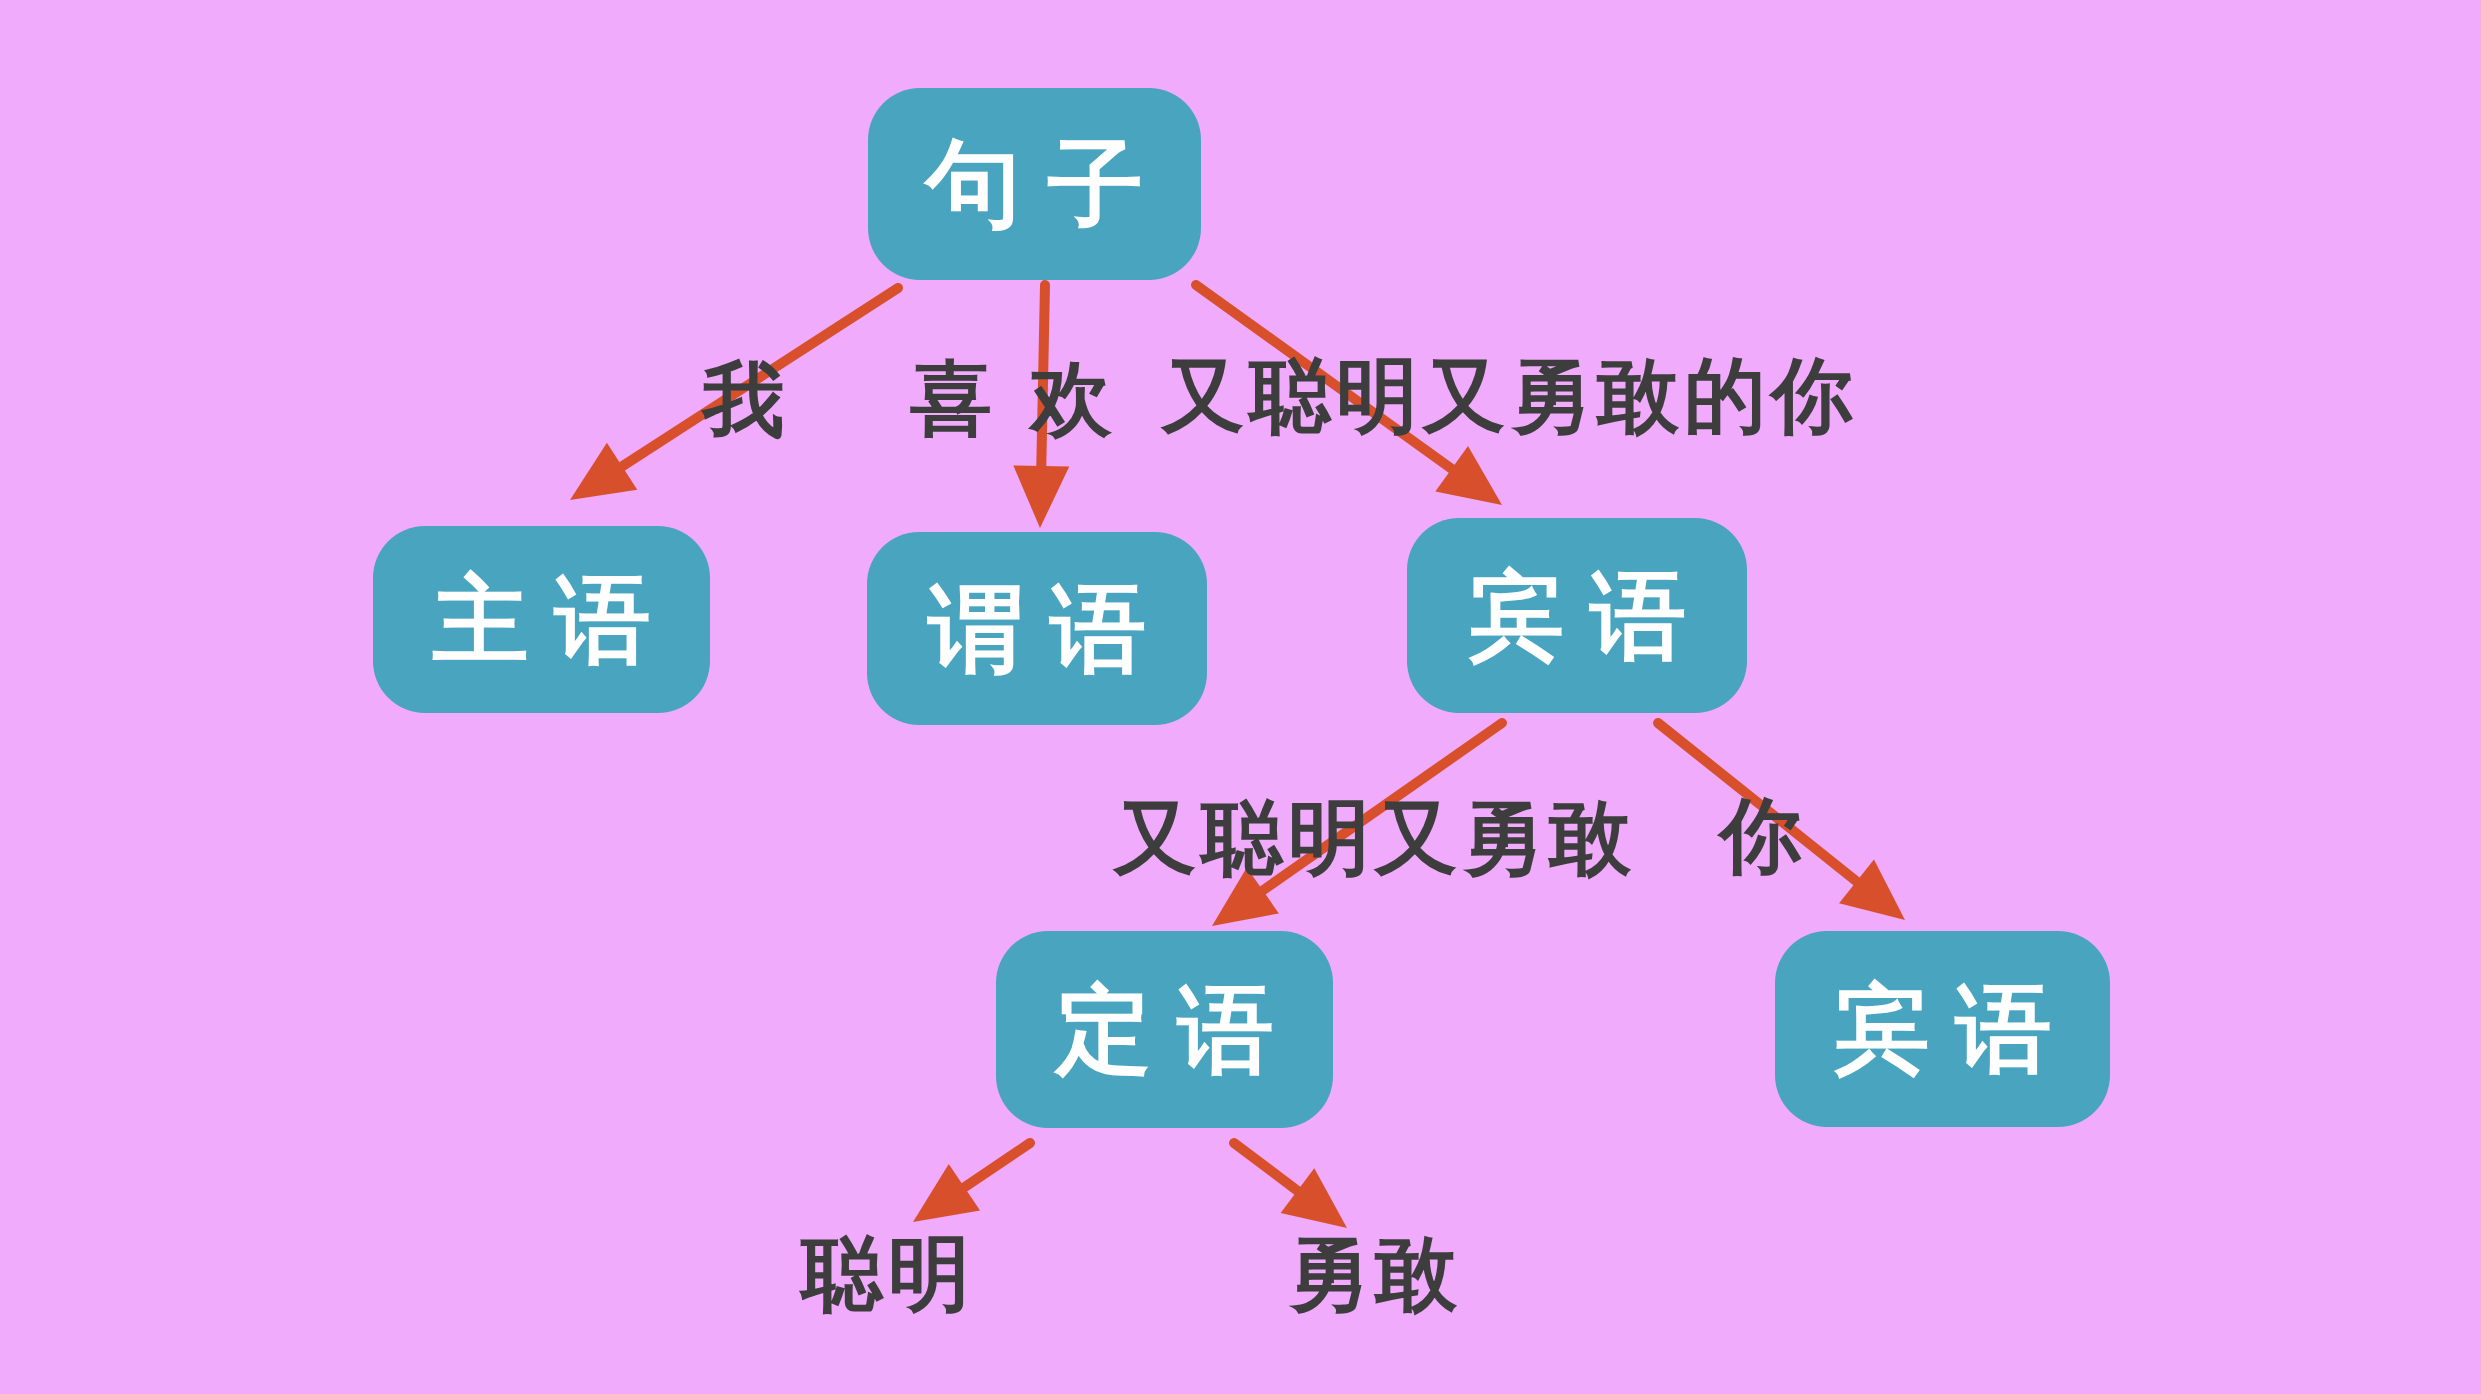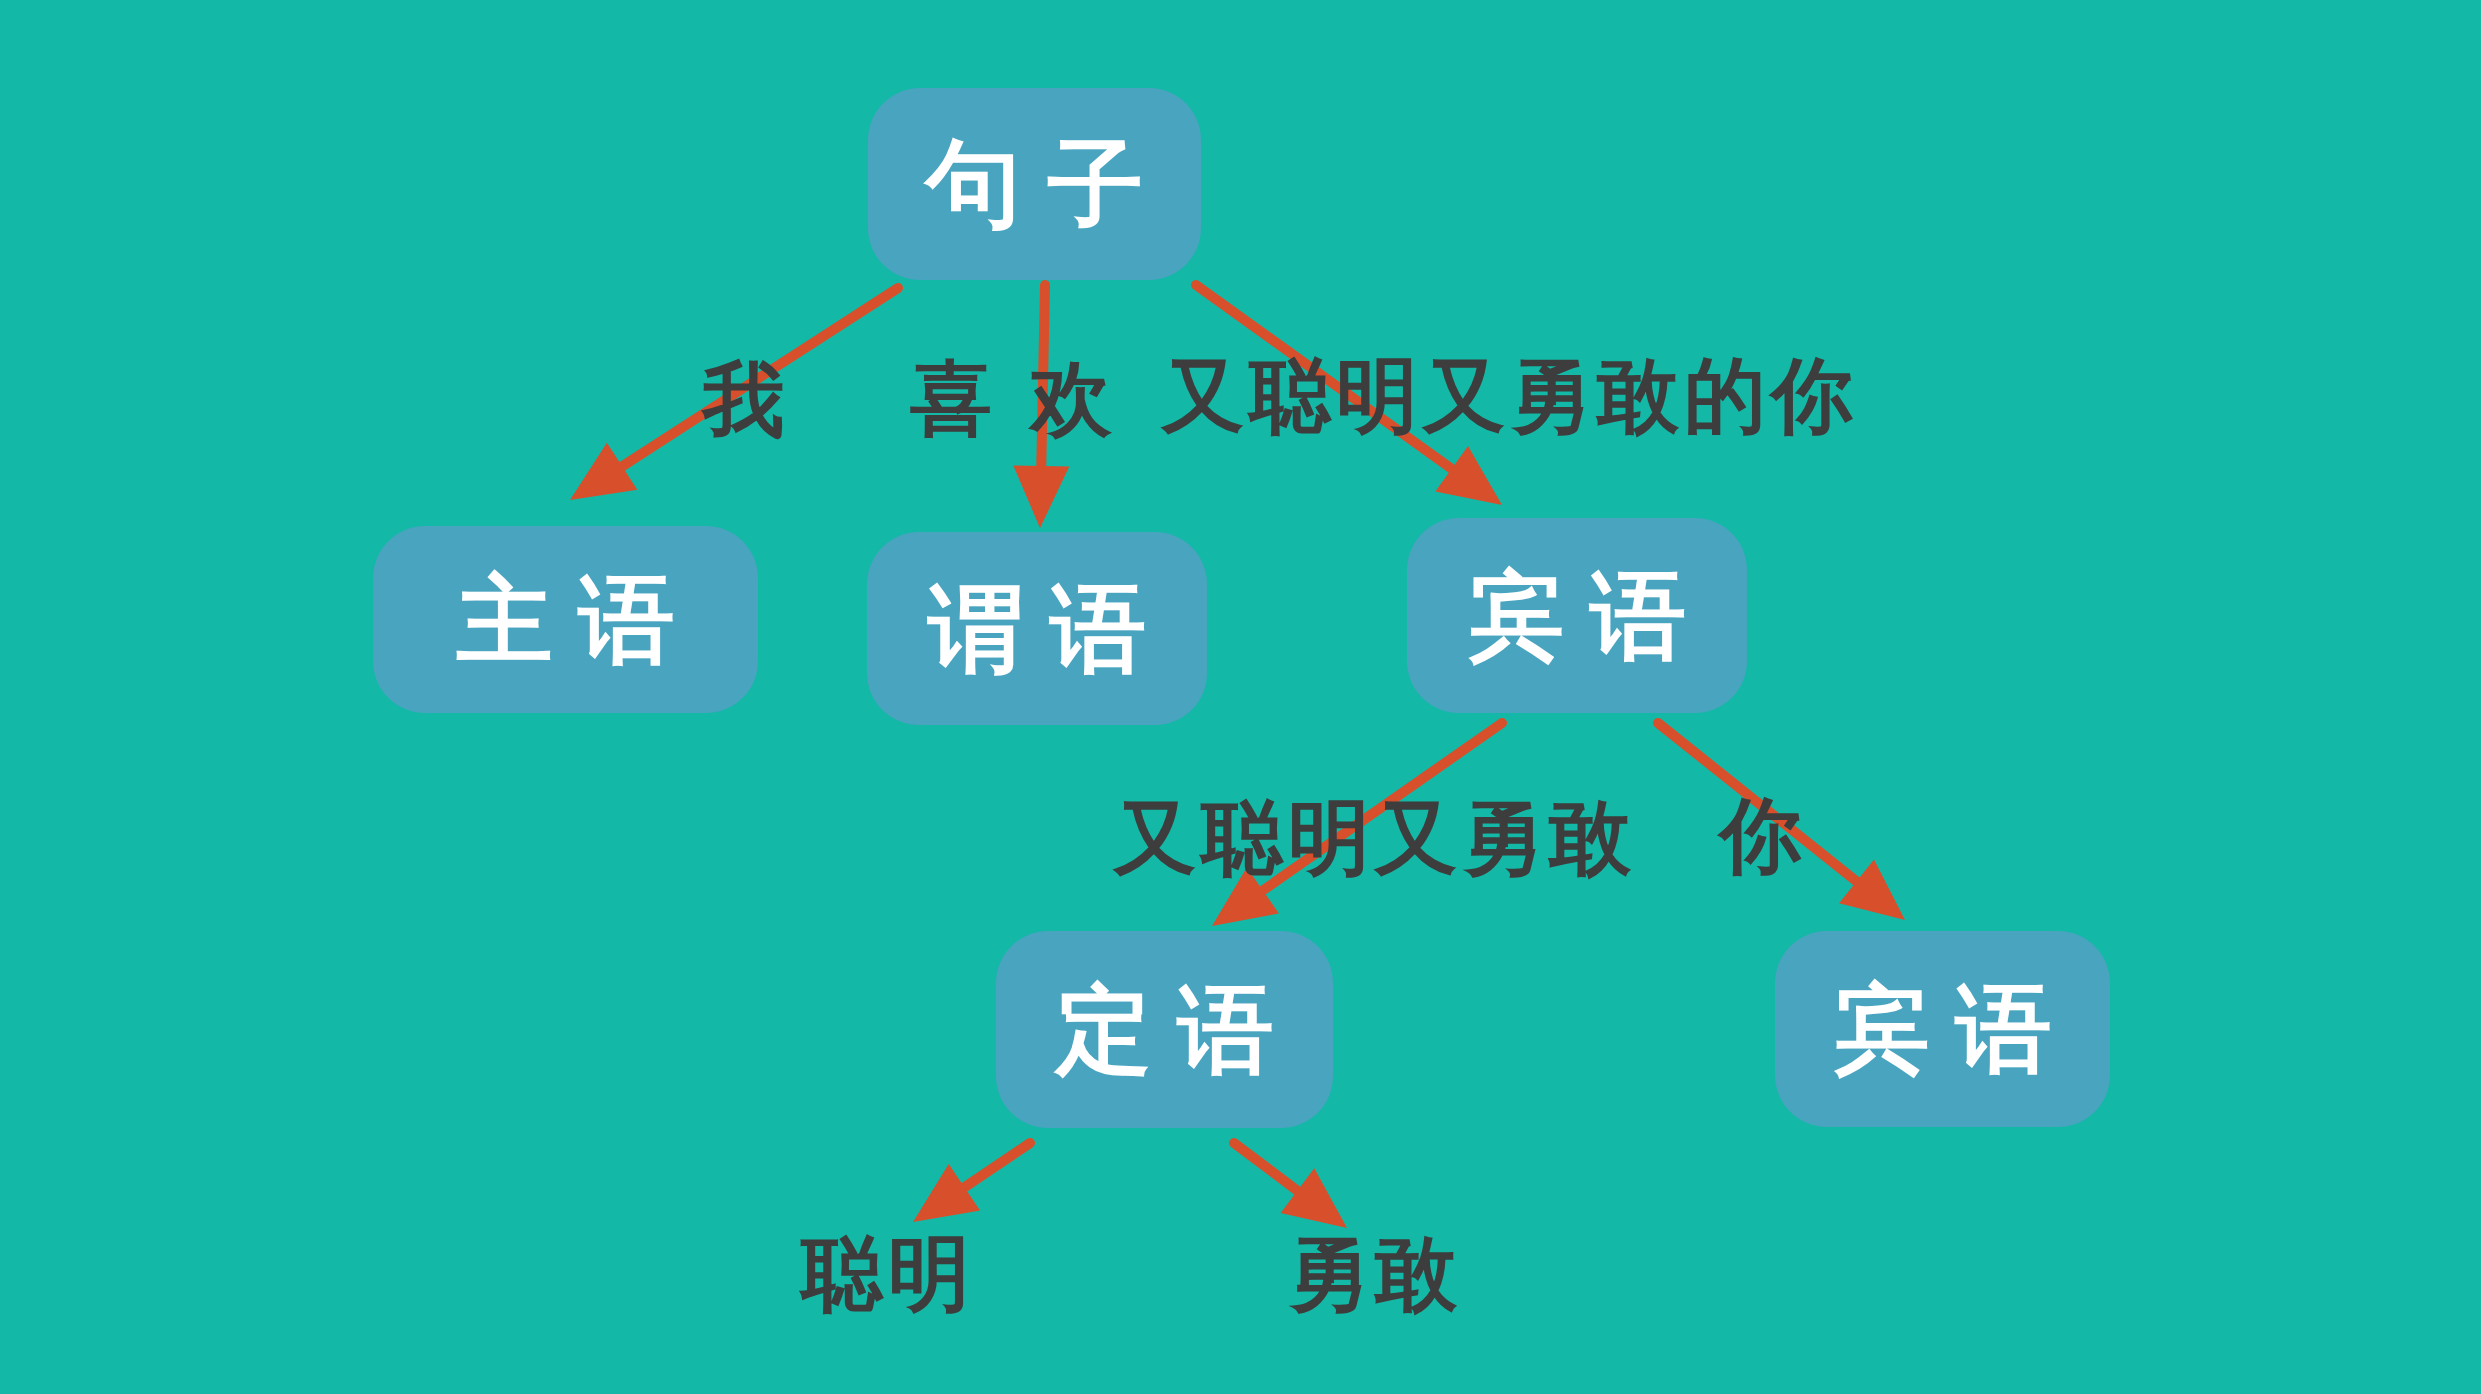--- a/index.html
+++ b/index.html
@@ -1,20 +1,20 @@
 <!DOCTYPE html>
 <html><head>
 <meta charset="utf-8">
 <style>
   html, body { margin: 0; padding: 0; background: #ffffff; }
   .canvas {
     position: relative;
     width: 2481px;
     height: 1394px;
-    background: #14b8a6;
+    background: #f0abfc;
     overflow: hidden;
     font-family: "DejaVu Sans", sans-serif;
   }
   .arrows-layer {
     position: absolute;
     left: 0; top: 0;
     width: 2481px;
     height: 1394px;
   }
   .node {
@@ -74,21 +74,21 @@
       </g>
       <g>
         <line x1="1234" y1="1143" x2="1308.6407738729165" y2="1199.1457148601585" stroke="#D8502B" stroke-width="10" stroke-linecap="round"></line>
         <polygon points="1347,1228 1280.620999920943,1213.1060969351702 1314.2843325840915,1168.3536664535727" fill="#D8502B"></polygon>
       </g>
     </svg>
   <div id="nodes-layer">
       <div class="node" style="left: 868px; top: 88px; width: 333px; height: 192px; background: rgb(72, 164, 191); color: rgb(255, 255, 255);">
         <span>句子</span>
       </div>
-      <div class="node" style="left: 373px; top: 526px; width: 385px; height: 187px; background: rgb(72, 164, 191); color: rgb(255, 255, 255); text-align: right;">
+      <div class="node" style="left: 373px; top: 526px; width: 337px; height: 187px; background: rgb(72, 164, 191); color: rgb(255, 255, 255); text-align: right;">
         <span>主语</span>
       </div>
       <div class="node" style="left: 867px; top: 532px; width: 340px; height: 193px; background: rgb(72, 164, 191); color: rgb(255, 255, 255); text-align: right;">
         <span>谓语</span>
       </div>
       <div class="node" style="left: 1407px; top: 518px; width: 340px; height: 195px; background: rgb(72, 164, 191); color: rgb(255, 255, 255);">
         <span>宾语</span>
       </div>
       <div class="node" style="left: 988px; top: 931px; width: 337px; height: 197px; background: rgb(72, 164, 191); color: rgb(255, 255, 255); margin-left: 8px;">
         <span>定语</span>

